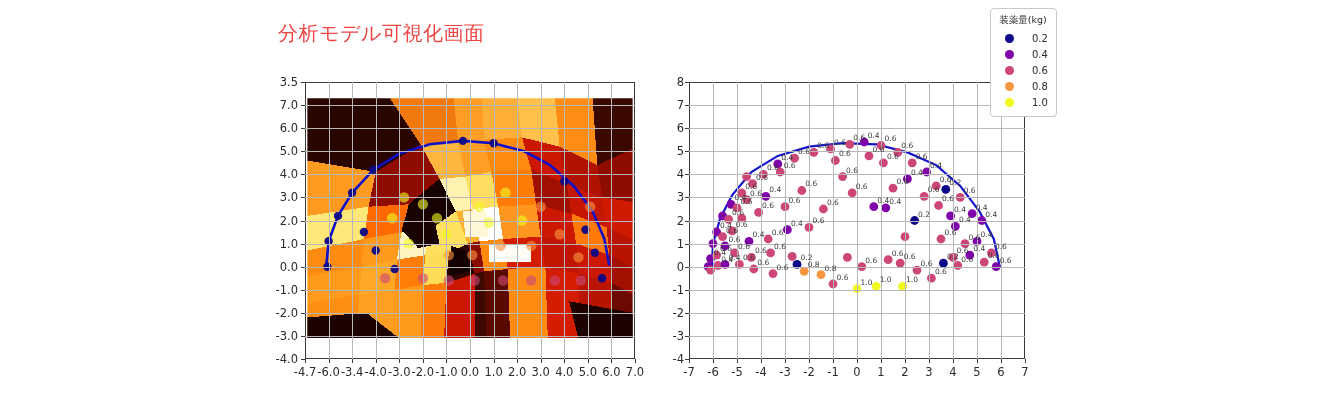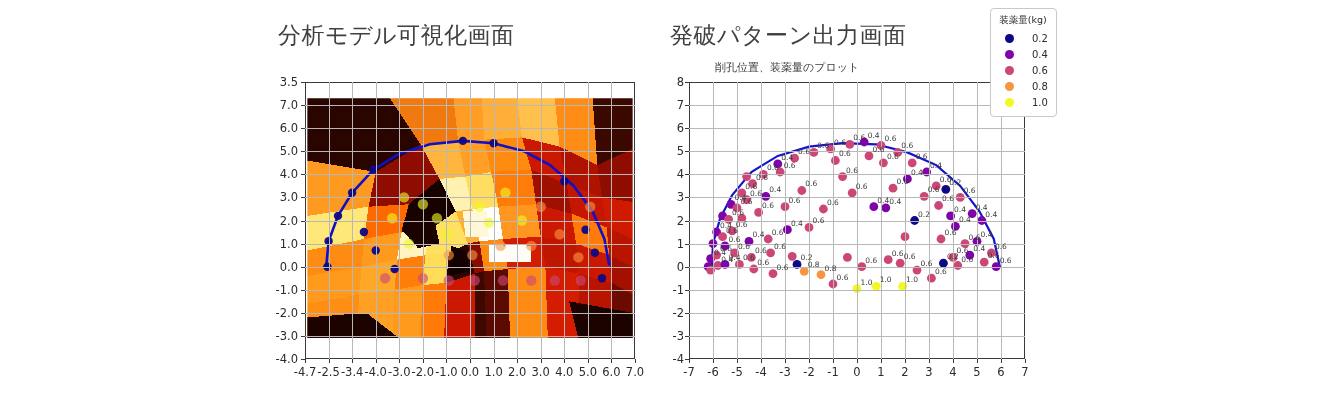--- a/index.html
+++ b/index.html
@@ -17,22 +17,22 @@
   #root {
     position: absolute;
     inset: 0;
     background: #ffffff;
   }
 
   .panel { position: absolute; }
 
   .panel-title {
     position: absolute;
-    font-size: 23px;
-    color: #404040;
+    font-size: 20px;
+    color: #ef4444;
     white-space: nowrap;
     letter-spacing: 0.5px;
     font-family: Liberation Mono, monospace;
   }
 
   .subtitle {
     position: absolute;
     font-size: 11px;
     color: #3b3b3b;
     white-space: nowrap;
@@ -276,21 +276,21 @@
         <div class="gridline-h" style="top: 138.5px;"></div>
         <div class="gridline-h" style="top: 161.583px;"></div>
         <div class="gridline-h" style="top: 184.667px;"></div>
         <div class="gridline-h" style="top: 207.75px;"></div>
         <div class="gridline-h" style="top: 230.833px;"></div>
         <div class="gridline-h" style="top: 253.917px;"></div>
       </div>
   <div class="tickmark-x" style="left: 55px; top: 359px;"></div>
       <div class="tick-x" style="left: 55px; top: 365px;">-4.7</div>
       <div class="tickmark-x" style="left: 78.5714px; top: 359px;"></div>
-      <div class="tick-x" style="left: 78.5714px; top: 365px;">-2.5</div>
+      <div class="tick-x" style="left: 78.5714px; top: 365px;">-6.0</div>
       <div class="tickmark-x" style="left: 102.143px; top: 359px;"></div>
       <div class="tick-x" style="left: 102.143px; top: 365px;">-3.4</div>
       <div class="tickmark-x" style="left: 125.714px; top: 359px;"></div>
       <div class="tick-x" style="left: 125.714px; top: 365px;">-4.0</div>
       <div class="tickmark-x" style="left: 149.286px; top: 359px;"></div>
       <div class="tick-x" style="left: 149.286px; top: 365px;">-3.0</div>
       <div class="tickmark-x" style="left: 172.857px; top: 359px;"></div>
       <div class="tick-x" style="left: 172.857px; top: 365px;">-2.0</div>
       <div class="tickmark-x" style="left: 196.429px; top: 359px;"></div>
       <div class="tick-x" style="left: 196.429px; top: 365px;">-1.0</div>
@@ -332,22 +332,20 @@
       <div class="tick-y" style="left: 18px; width: 30px; top: 289.75px;">-1.0</div>
       <div class="tickmark-y" style="left: 51px; top: 312.833px;"></div>
       <div class="tick-y" style="left: 18px; width: 30px; top: 312.833px;">-2.0</div>
       <div class="tickmark-y" style="left: 51px; top: 335.917px;"></div>
       <div class="tick-y" style="left: 18px; width: 30px; top: 335.917px;">-3.0</div>
       <div class="tickmark-y" style="left: 51px; top: 359px;"></div>
       <div class="tick-y" style="left: 18px; width: 30px; top: 359px;">-4.0</div>
     </div>
 
   <div class="panel" id="right-panel" style="left:645px; top:0; width:450px; height:400px;">
-    <div class="panel-title" id="right-title" style="left:25px; top:20px;">発破パターン出力画面</div>
-    <div class="subtitle" id="right-subtitle" style="left:70px; top:60px;">削孔位置、装薬量のプロット</div>
     <div class="plot-area" id="right-plot" style="left:44px; top:82px; width:336px; height:277px;">
       <svg class="scatter-svg" id="right-scatter" viewBox="0 0 336 277" preserveAspectRatio="none">
           <path d="M22.8 184.7 L24.0 161.6 L31.2 136.2 L43.2 113.1 L62.4 90.0 L88.8 73.9 L120.0 64.6 L153.6 61.2 L187.2 62.3 L218.4 70.4 L247.2 83.1 L271.2 103.9 L290.4 129.3 L304.8 157.0 L310.8 184.7" fill="none" stroke="#1515cc" stroke-width="2.2" stroke-linecap="round"></path>
           <circle cx="21.6" cy="176.6" r="4.4" fill="#7e03a8"></circle>
           <circle cx="19.2" cy="184.7" r="4.4" fill="#7e03a8"></circle>
           <circle cx="21.6" cy="188.1" r="4.4" fill="#cc4778"></circle>
           <circle cx="27.6" cy="173.1" r="4.4" fill="#cc4778"></circle>
           <circle cx="28.8" cy="183.5" r="4.4" fill="#cc4778"></circle>
           <circle cx="24.0" cy="161.6" r="4.4" fill="#7e03a8"></circle>
           <circle cx="27.6" cy="150.0" r="4.4" fill="#7e03a8"></circle>

